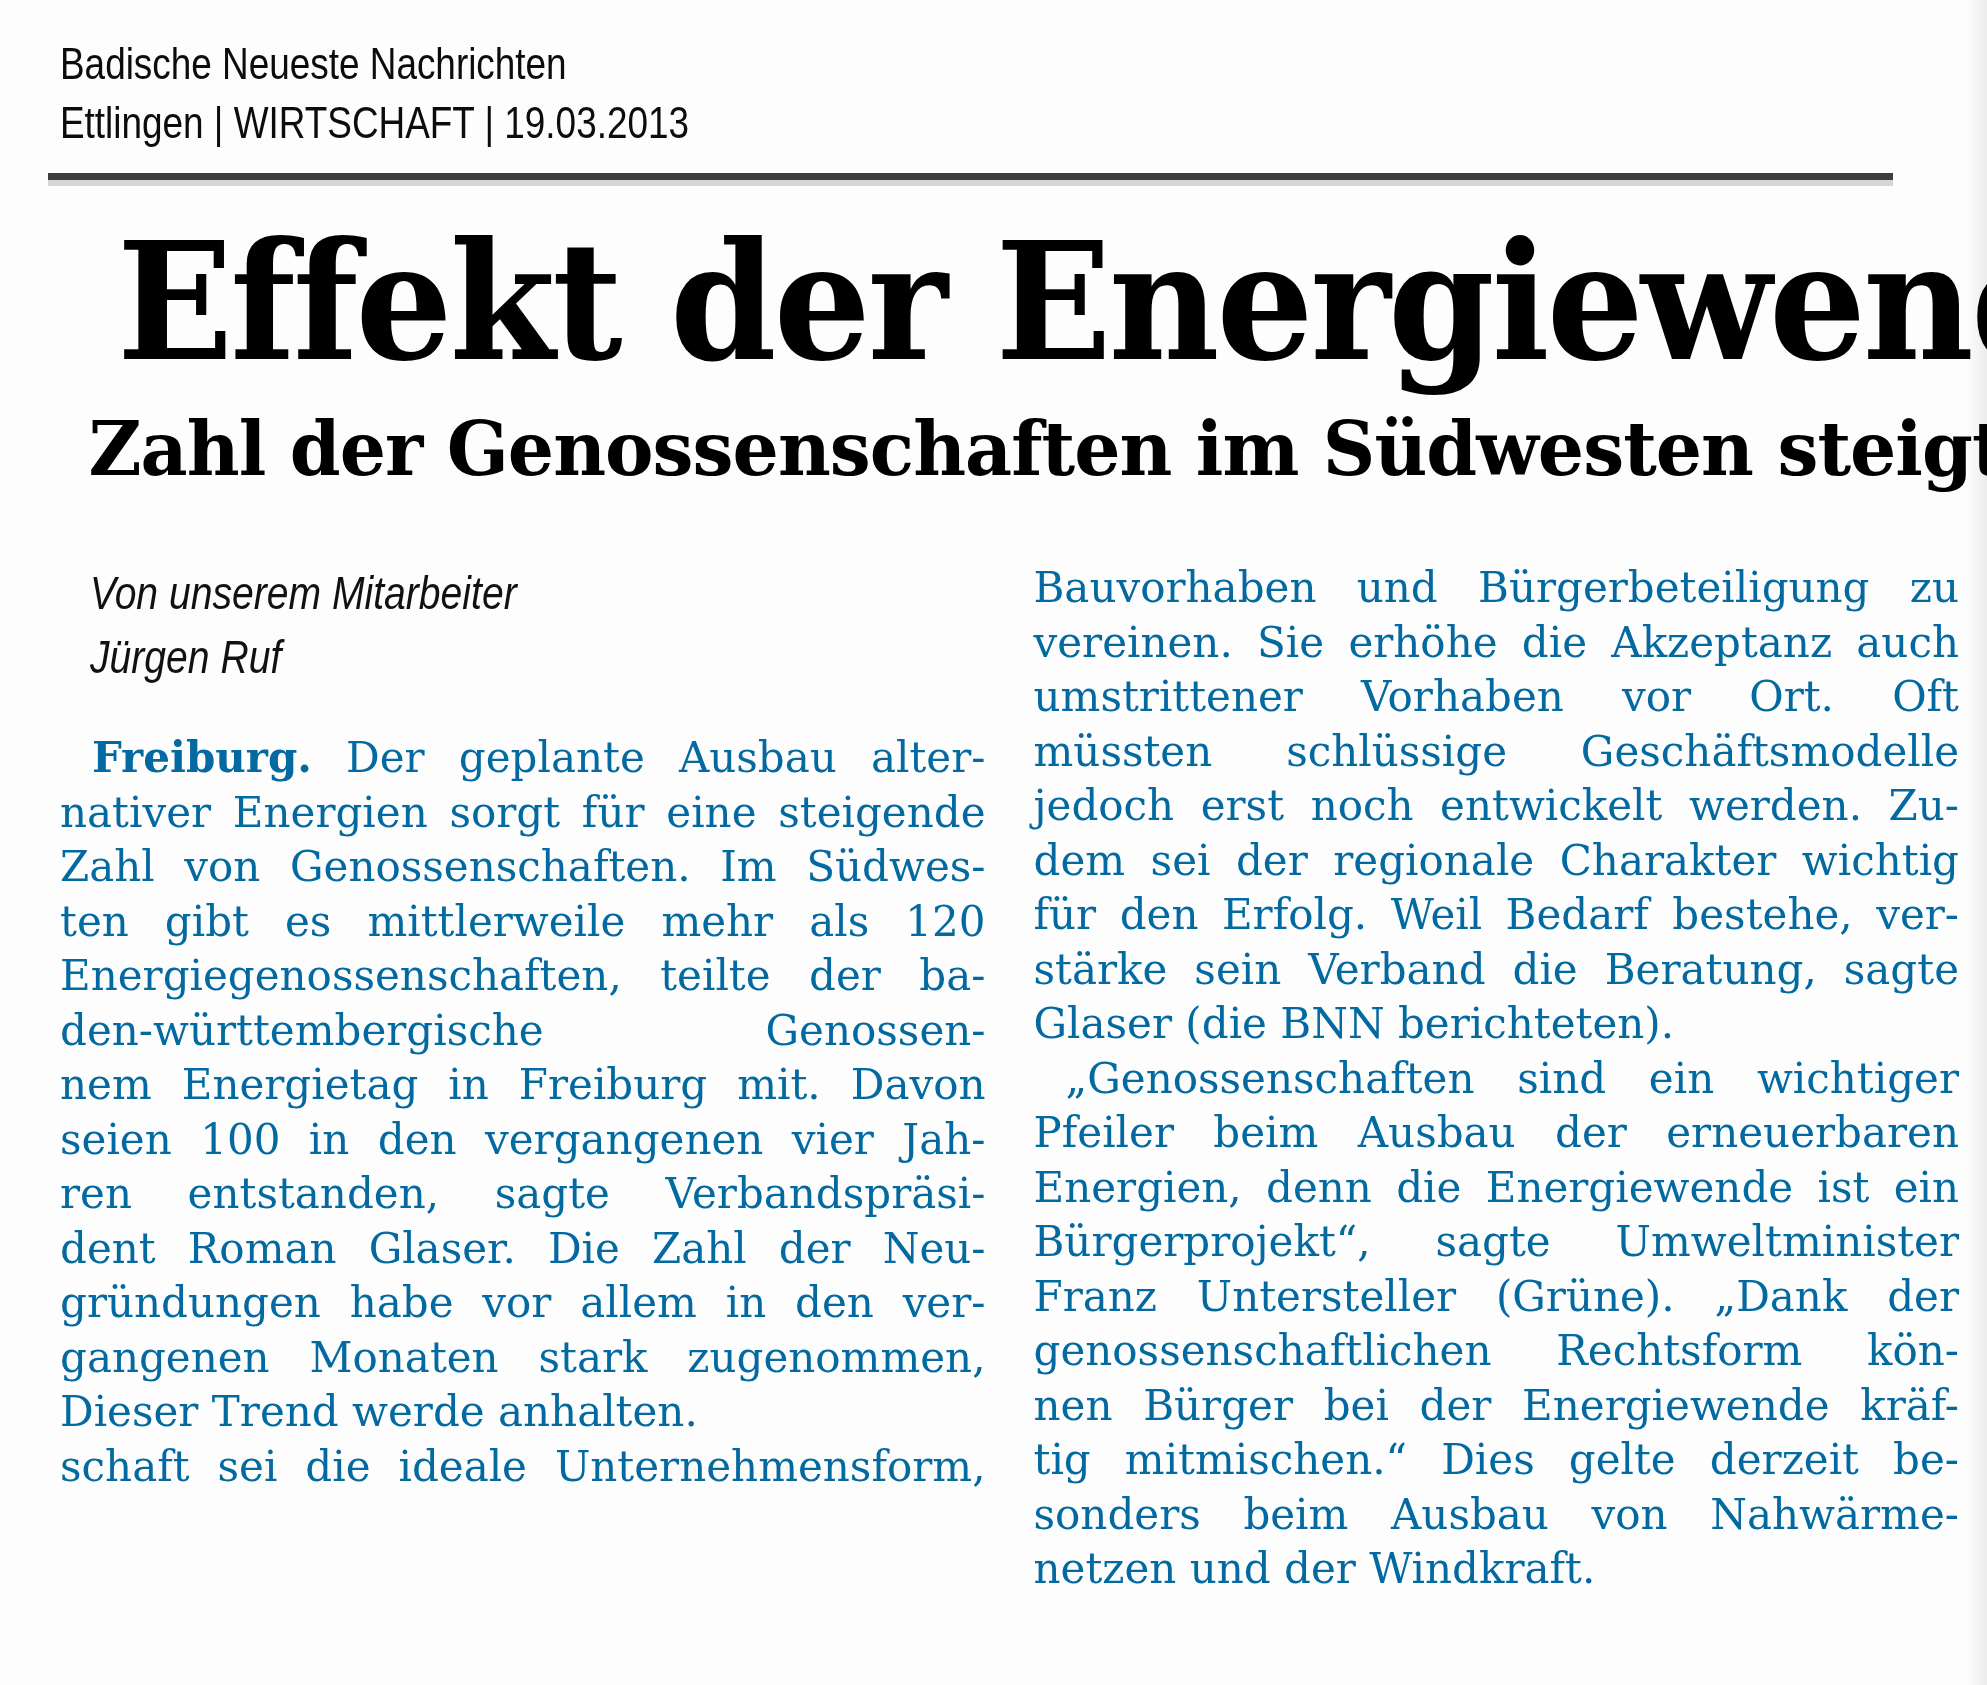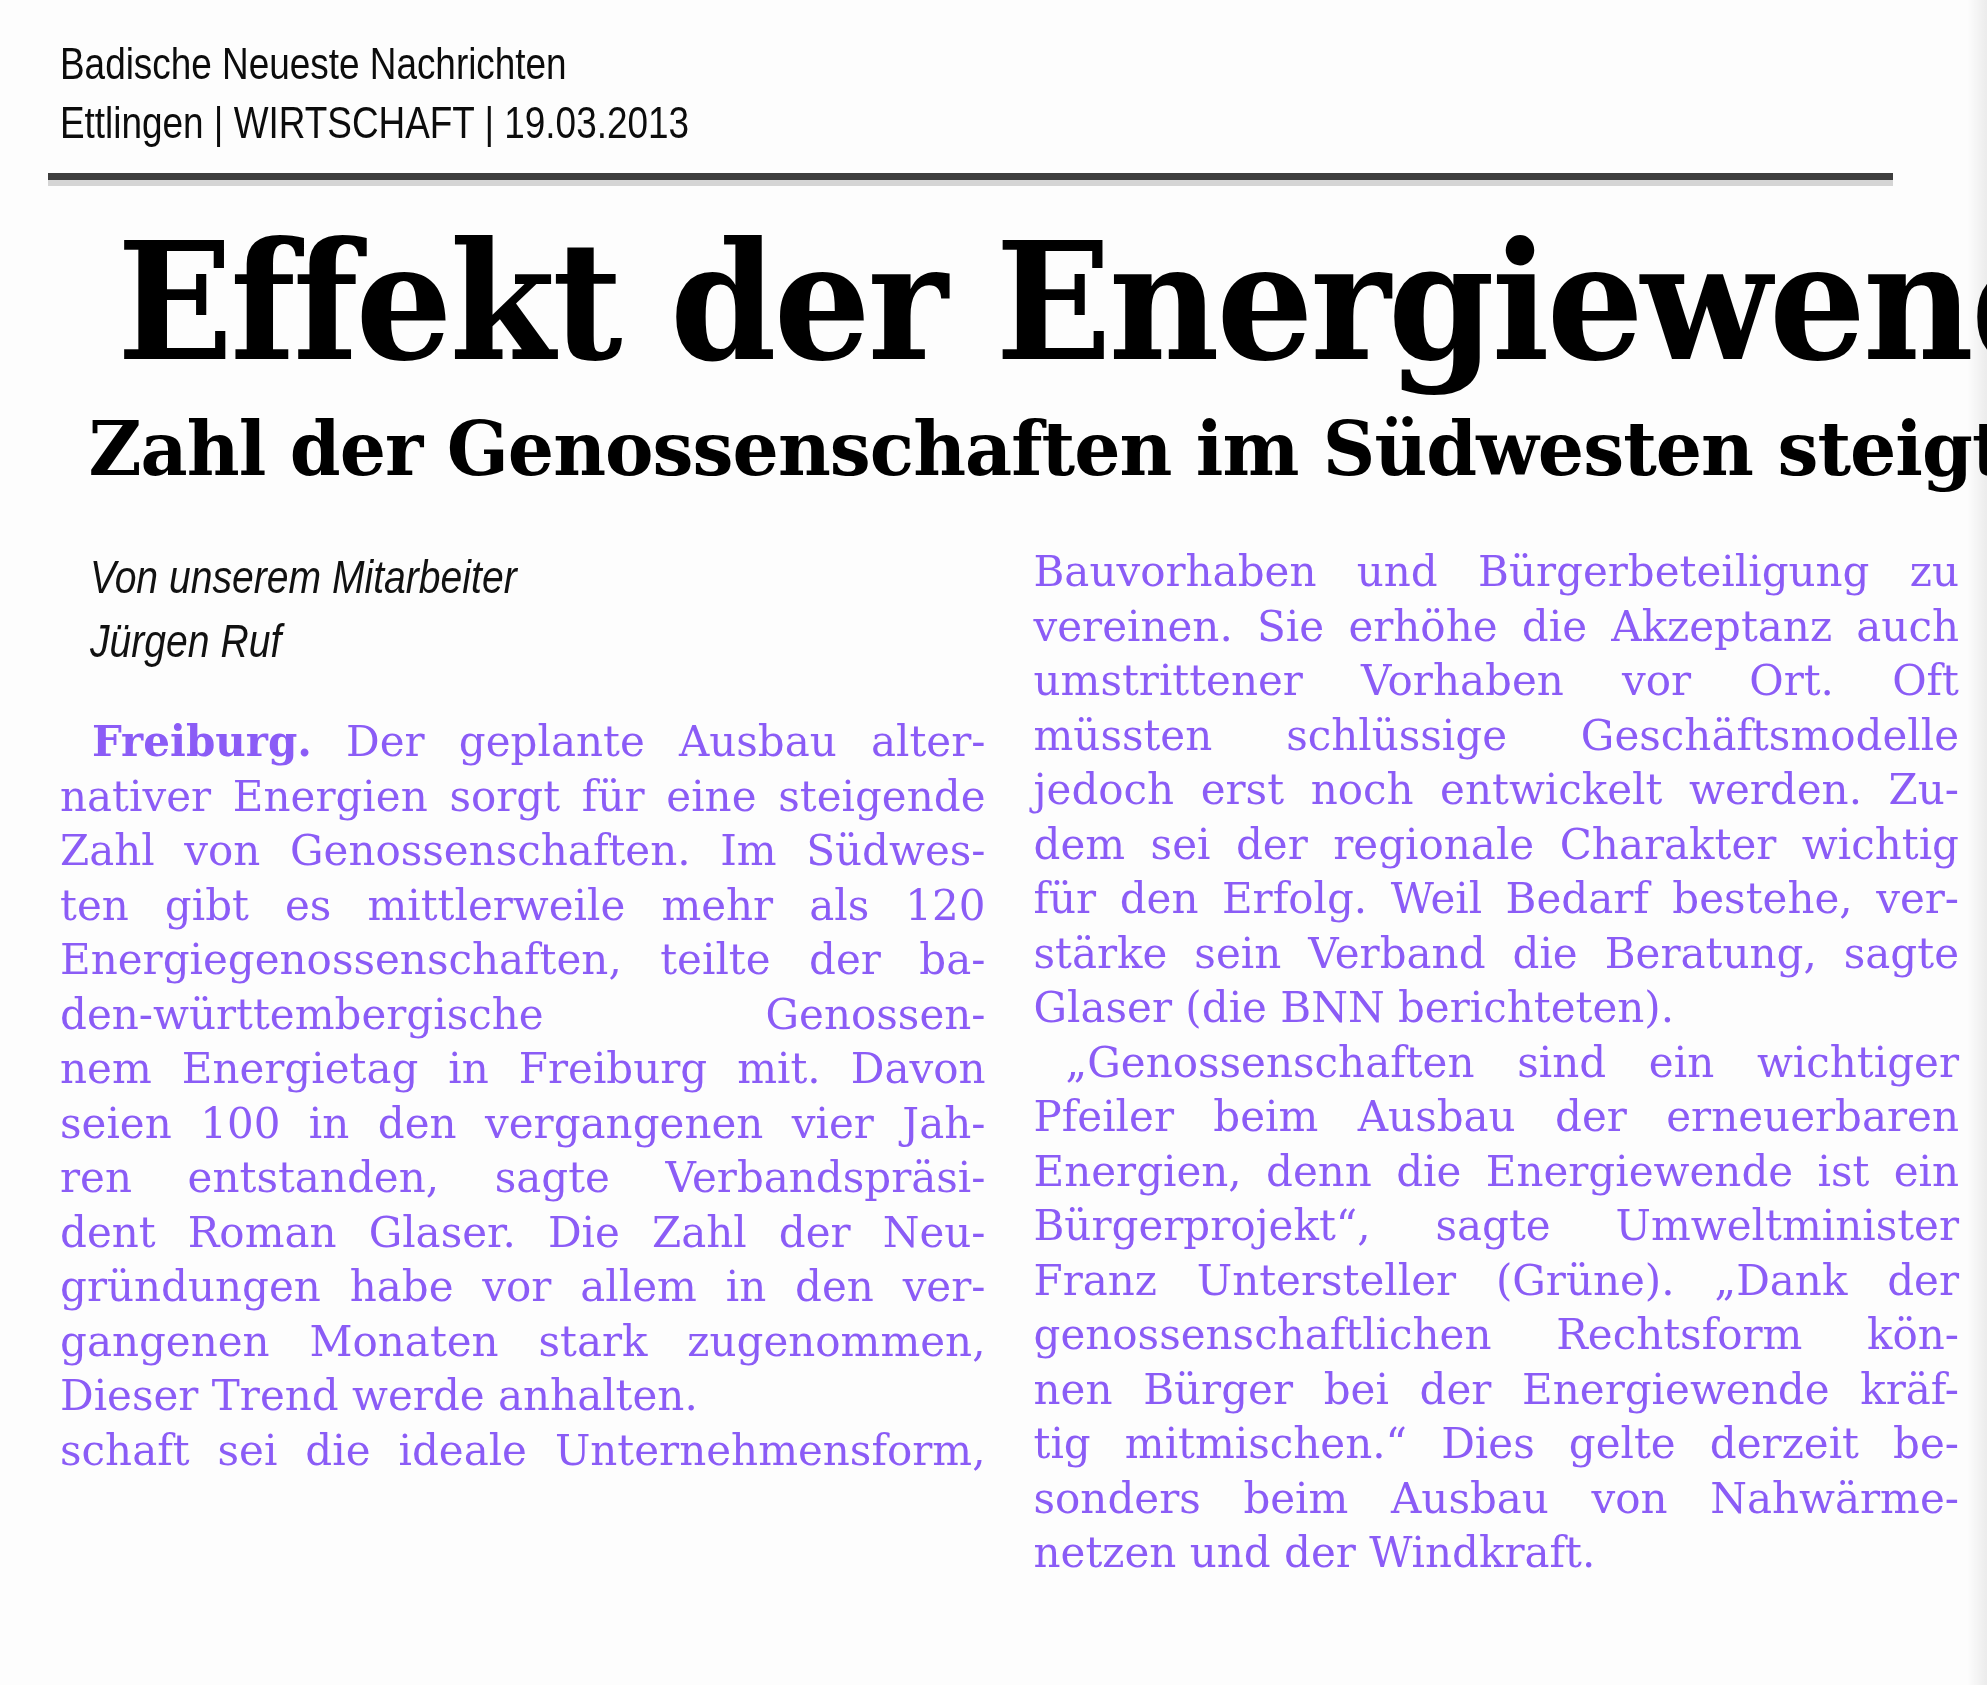--- a/index.html
+++ b/index.html
@@ -65,21 +65,21 @@
     letter-spacing: -1px;
     transform: scaleX(0.97);
     transform-origin: 50% 0;
     white-space: nowrap;
   }
 
   
   .article {
     display: flex;
     gap: 48px;
-    margin-top: 48px;
+    margin-top: 64px;
   }
   .col { width: 936px; }
 
   .byline {
     font-family: "Liberation Sans", sans-serif;
     font-style: italic;
     font-size: 46px;
     line-height: 64px;
     color: #111111;
     margin-left: 30px;
@@ -87,21 +87,21 @@
     transform-origin: 0 0;
     white-space: nowrap;
     margin-bottom: 42px;
   }
 
   .line {
     font-size: 42px;
     line-height: 54.5px;
     text-align: justify;
     text-align-last: justify;
-    color: #8b5cf6;
+    color: #0369a1;
   }
   .line.last { text-align-last: left; }
   .line.indent { text-indent: 32px; }
   .line b { font-weight: bold; }
 </style>
 </head>
 <body>
 
 <div class="page">
 

